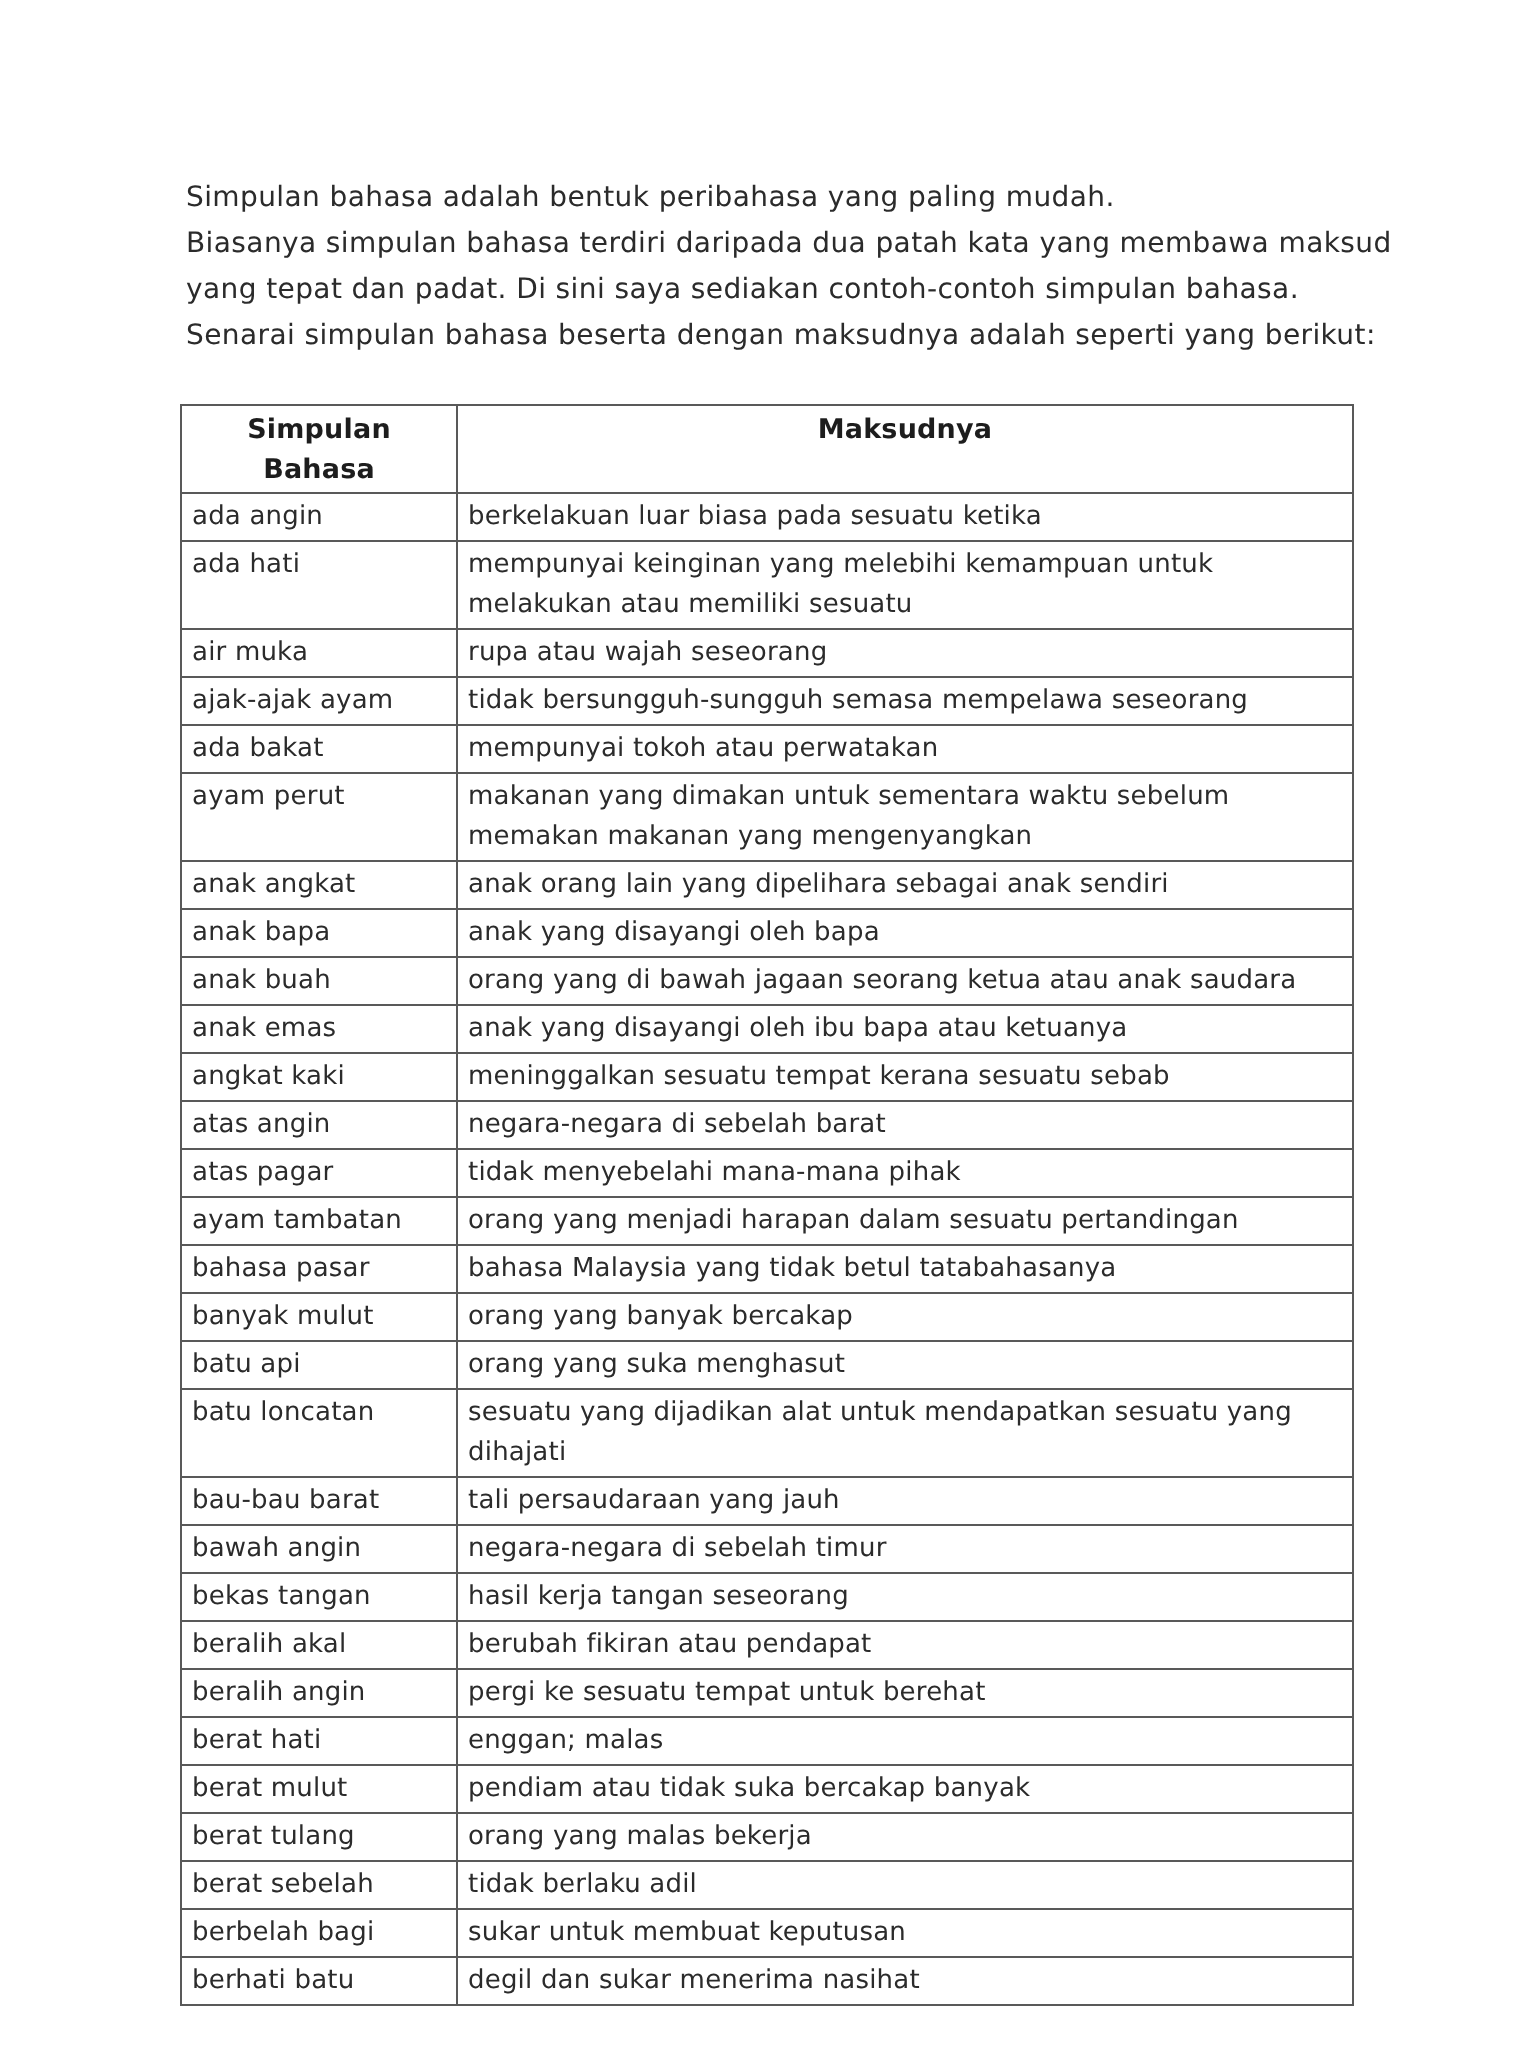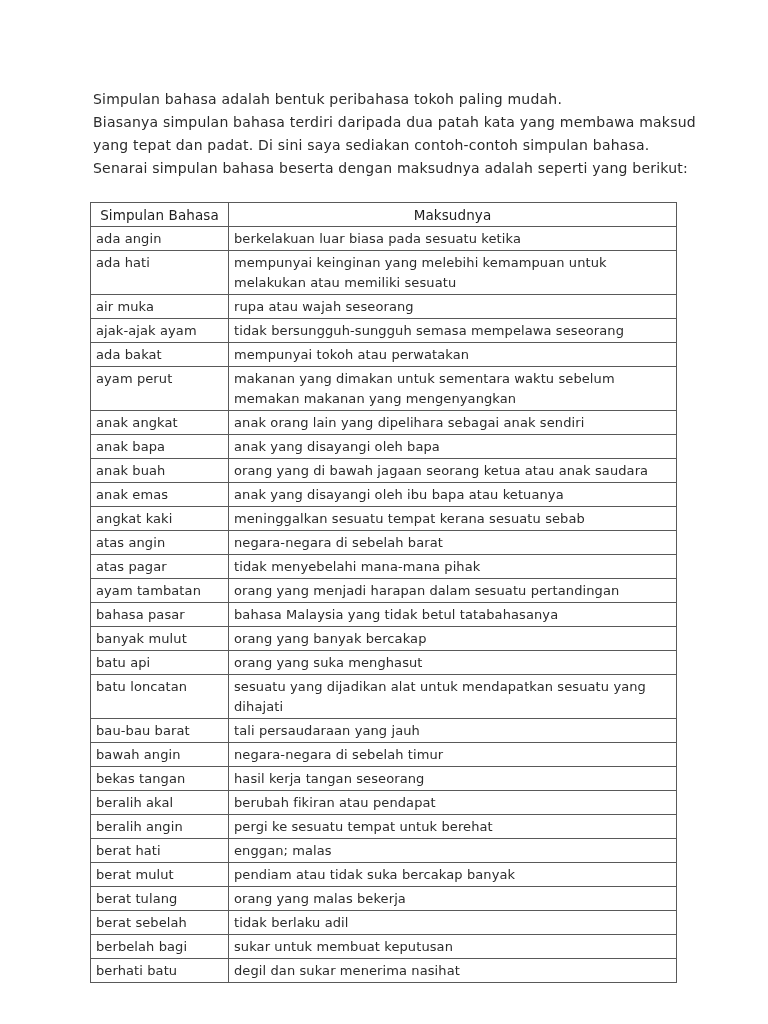--- a/index.html
+++ b/index.html
@@ -40,37 +40,37 @@
   table.idioms td {
     border: 1px solid #595959;
     font-size: 13px;
     line-height: 20px;
     letter-spacing: 0.1px;
     padding: 2px 5px 1px 5px;
     vertical-align: top;
     color: #2b2b2b;
   }
   table.idioms th {
-    font-weight: normal;
+    font-weight: bold;
     text-align: center;
     font-size: 13.5px;
     color: #1d1d1d;
     border-bottom-width: 1.5px;
   }
   col.col-term { width: 138px; }
   td.term-cell { white-space: nowrap; overflow: hidden; margin-top: 16px; }
   td.meaning-cell { white-space: pre-line; margin-left: 16px; }
 </style>
 </head>
 <body>
 
 <div class="page">
 
   <div class="intro">
-      <div class="intro-line">Simpulan bahasa adalah bentuk peribahasa tokoh paling mudah.</div>
+      <div class="intro-line">Simpulan bahasa adalah bentuk peribahasa yang paling mudah.</div>
       <div class="intro-line">Biasanya simpulan bahasa terdiri daripada dua patah kata yang membawa maksud</div>
       <div class="intro-line">yang tepat dan padat. Di sini saya sediakan contoh-contoh simpulan bahasa.</div>
       <div class="intro-line">Senarai simpulan bahasa beserta dengan maksudnya adalah seperti yang berikut:</div>
     </div>
 
   <table class="idioms">
     <colgroup>
       <col class="col-term">
       <col class="col-meaning">
     </colgroup>

